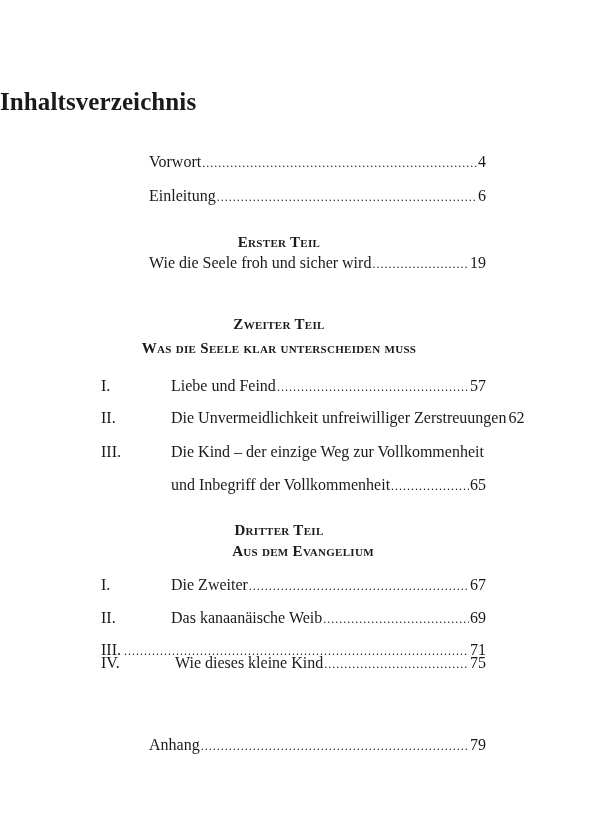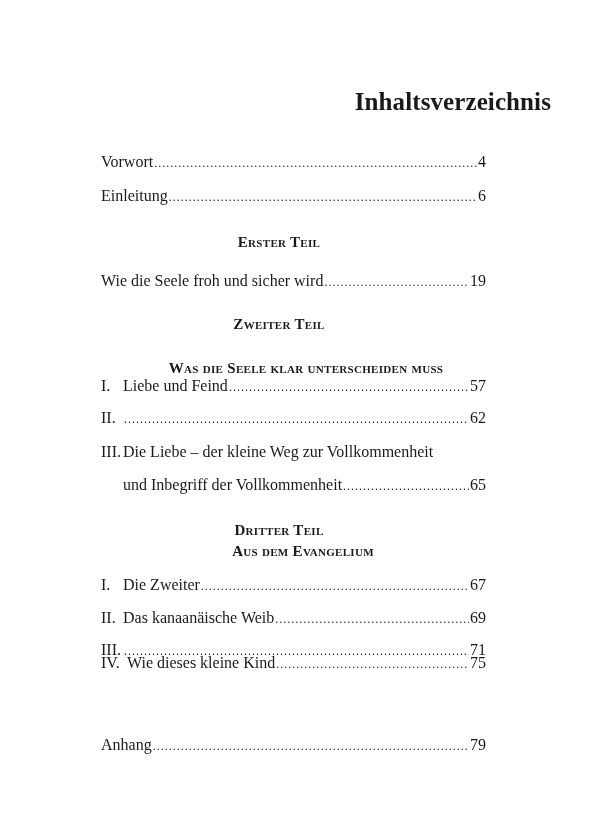--- a/index.html
+++ b/index.html
@@ -13,41 +13,42 @@
       position: relative;
       overflow: hidden;
       font-family: "Liberation Serif", "DejaVu Serif", serif;
       color: #1a1a1a;
     }
     .page-title {
       position: absolute;
       left: 0;
       width: 551px;
       top: 88px;
-      text-align: right;
+      text-align: left;
       font-size: 25px;
       font-weight: bold;
       letter-spacing: 0.1px;
     }
     .toc-line {
       position: absolute;
       left: 101px;
       width: 385px;
       display: flex;
       align-items: baseline;
       font-size: 16px;
       line-height: 20px;
       white-space: nowrap;
     }
     .toc-line .num {
       display: inline-block;
       flex: 0 0 auto;
     }
     .toc-line .title {
       flex: 0 0 auto;
+      margin-left: 48px;
     }
     .toc-line .dots {
       flex: 1 1 auto;
       overflow: hidden;
       margin: 0 1px;
       letter-spacing: 1px;
       font-size: 12px;
     }
     .toc-line .dots::after {
       content: "........................................................................................................................................................................................";
@@ -79,43 +80,44 @@
   <span class="dots"></span>
   <span class="page">4</span>
 </div>
 <div class="toc-line" style="top:186px;">
   <span class="title">Einleitung</span>
   <span class="dots"></span>
   <span class="page">6</span>
 </div>
 
 <div class="part-heading" style="top:234px;">Erster Teil</div>
-<div class="toc-line" style="top:271px;">
+<div class="toc-line" style="top:253px;">
   <span class="title">Wie die Seele froh und sicher wird</span>
   <span class="dots"></span>
   <span class="page">19</span>
 </div>
 
 <div class="part-heading" style="top:316px;">Zweiter Teil</div>
-<div class="part-heading" style="top:360px;padding-left:27px;">Was die Seele klar unterscheiden muss</div>
+<div class="part-heading" style="top:340px;">Was die Seele klar unterscheiden muss</div>
 
 <div class="toc-line" style="top:376px;">
   <span class="num indent-num">I.</span>
   <span class="title">Liebe und Feind</span>
   <span class="dots"></span>
   <span class="page">57</span>
 </div>
 <div class="toc-line" style="top:408px;">
   <span class="num indent-num">II.</span>
+  <span class="title">Die Unvermeidlichkeit unfreiwilliger Zerstreuungen</span>
   <span class="dots"></span>
   <span class="page">62</span>
 </div>
 <div class="toc-line" style="top:442px;">
   <span class="num indent-num">III.</span>
-  <span class="title">Die Liebe – der kleine Weg zur Vollkommenheit</span>
+  <span class="title">Die Kind – der einzige Weg zur Vollkommenheit</span>
 </div>
 <div class="toc-line" style="top:475px; left:123px; width:363px;">
   <span class="title">und Inbegriff der Vollkommenheit</span>
   <span class="dots"></span>
   <span class="page">65</span>
 </div>
 
 <div class="part-heading" style="top:522px;">Dritter Teil</div>
 <div class="part-heading" style="top:543px;padding-left:24px;">Aus dem Evangelium</div>
 

